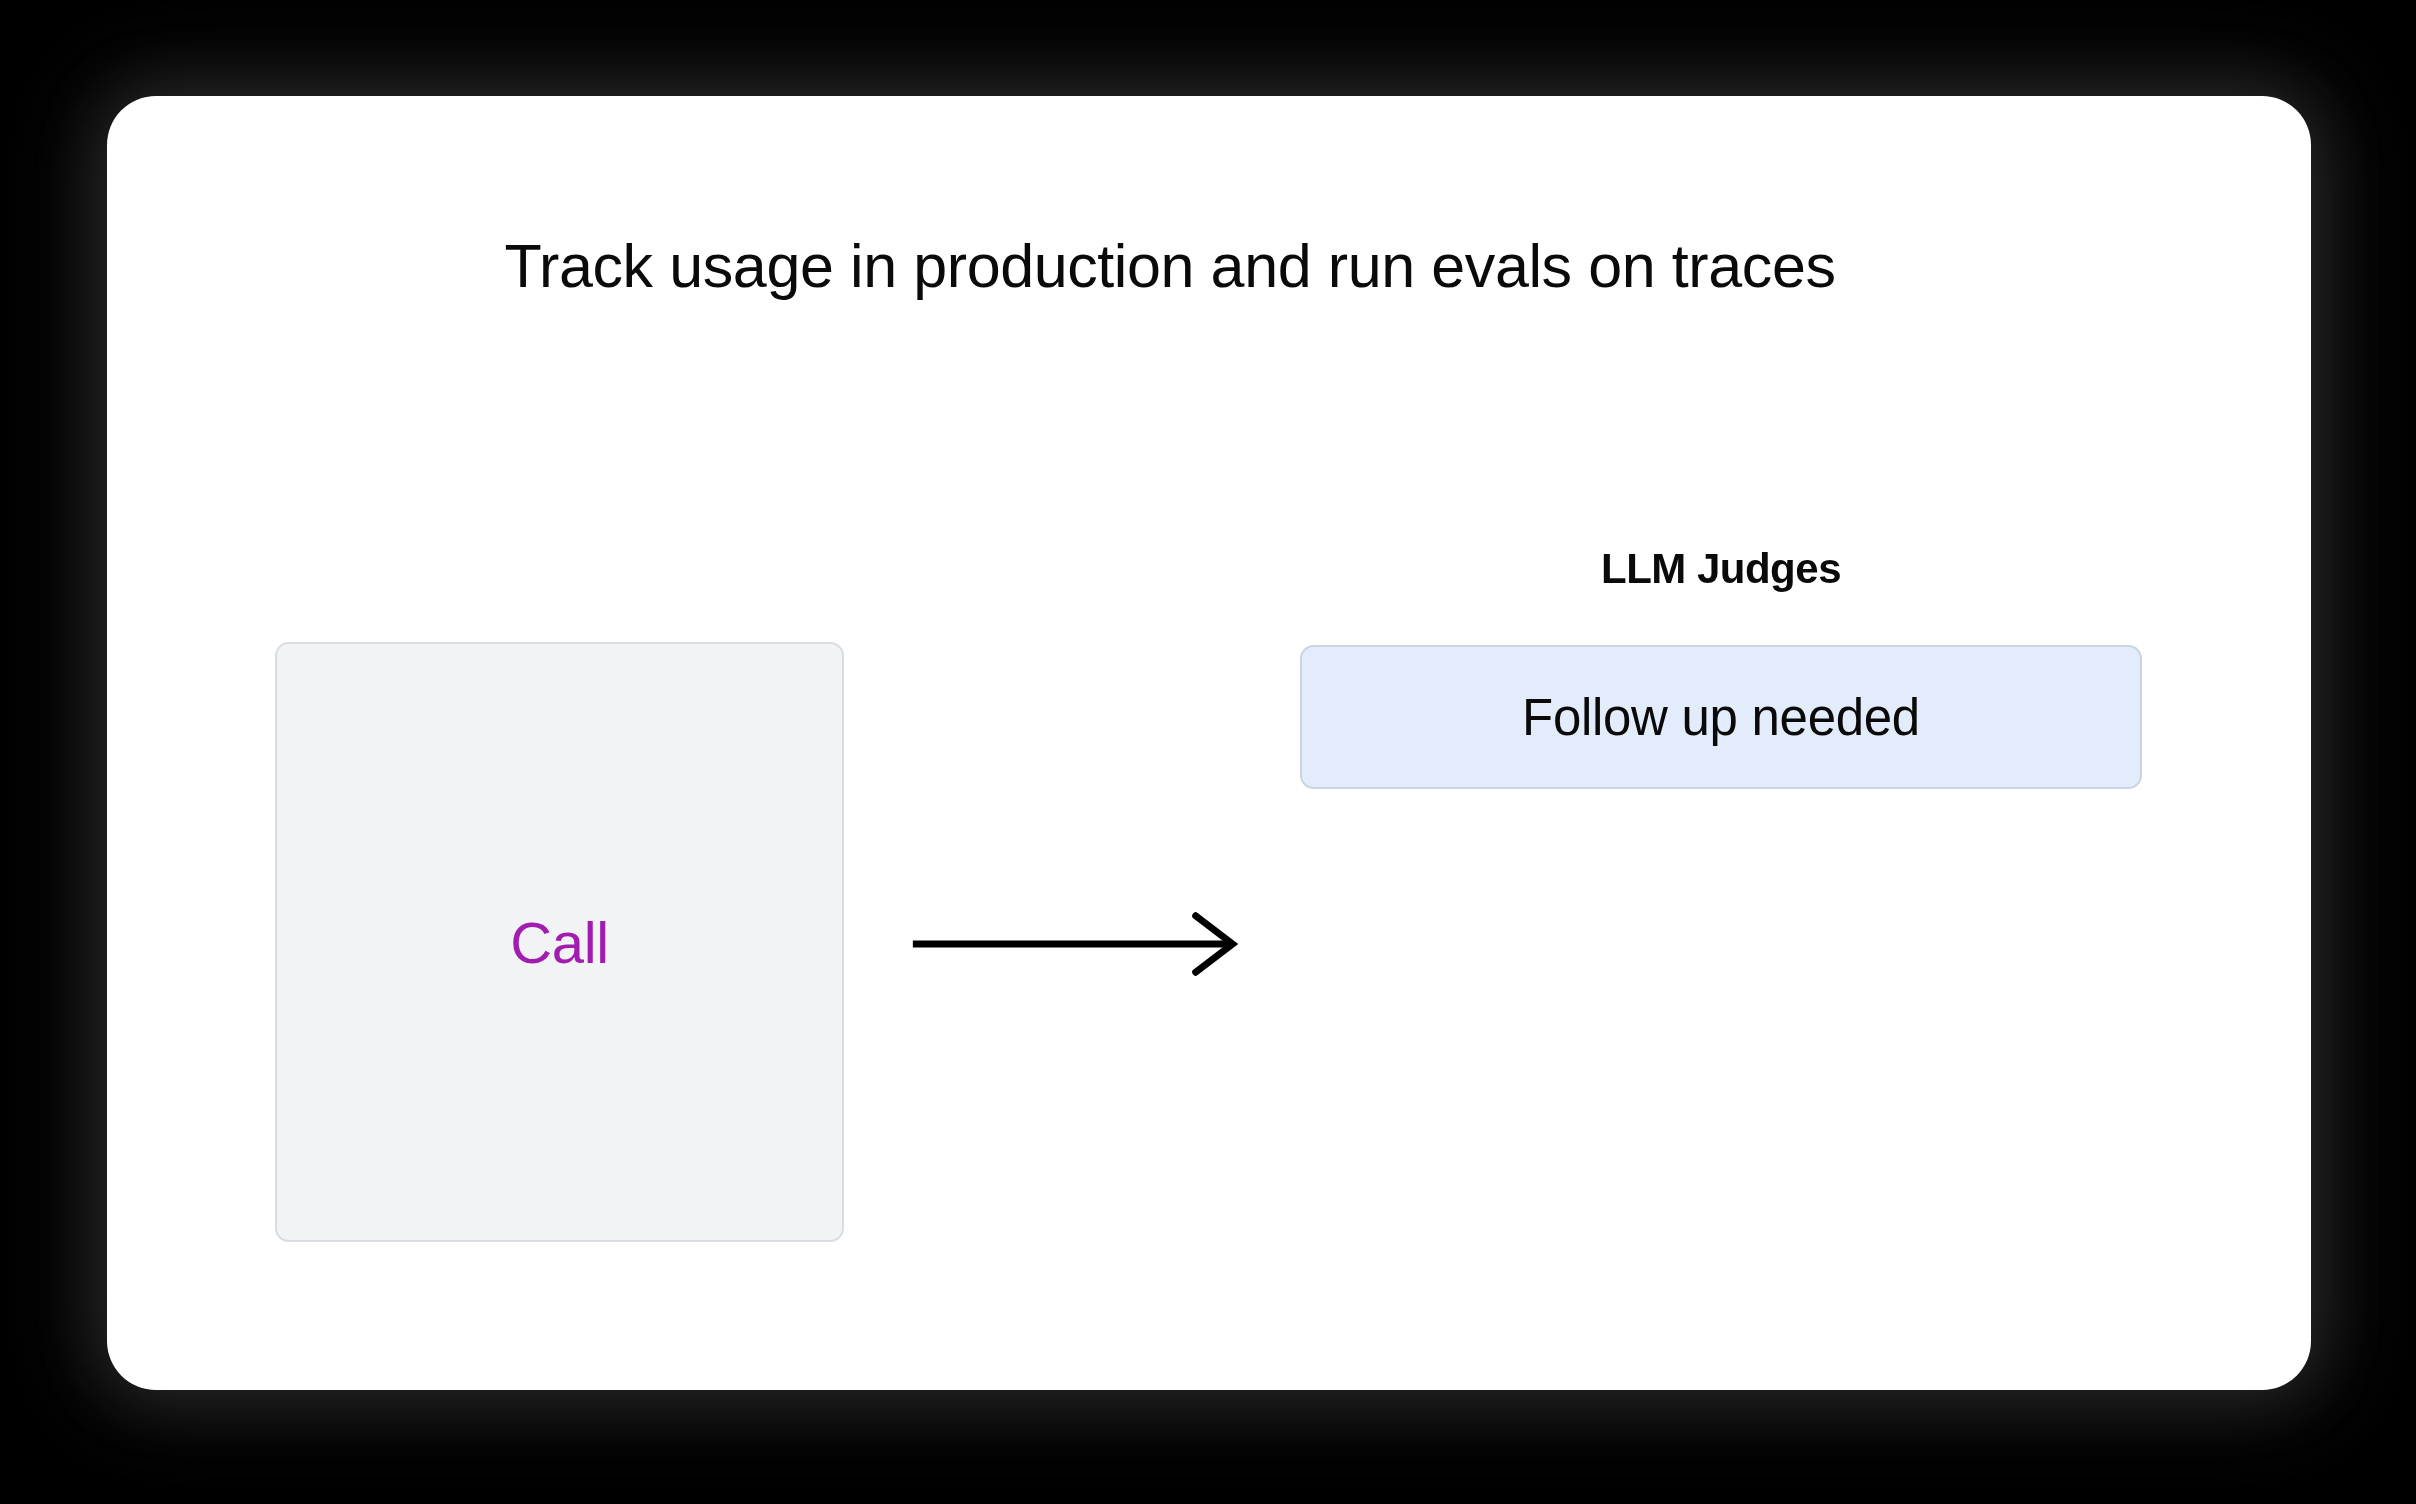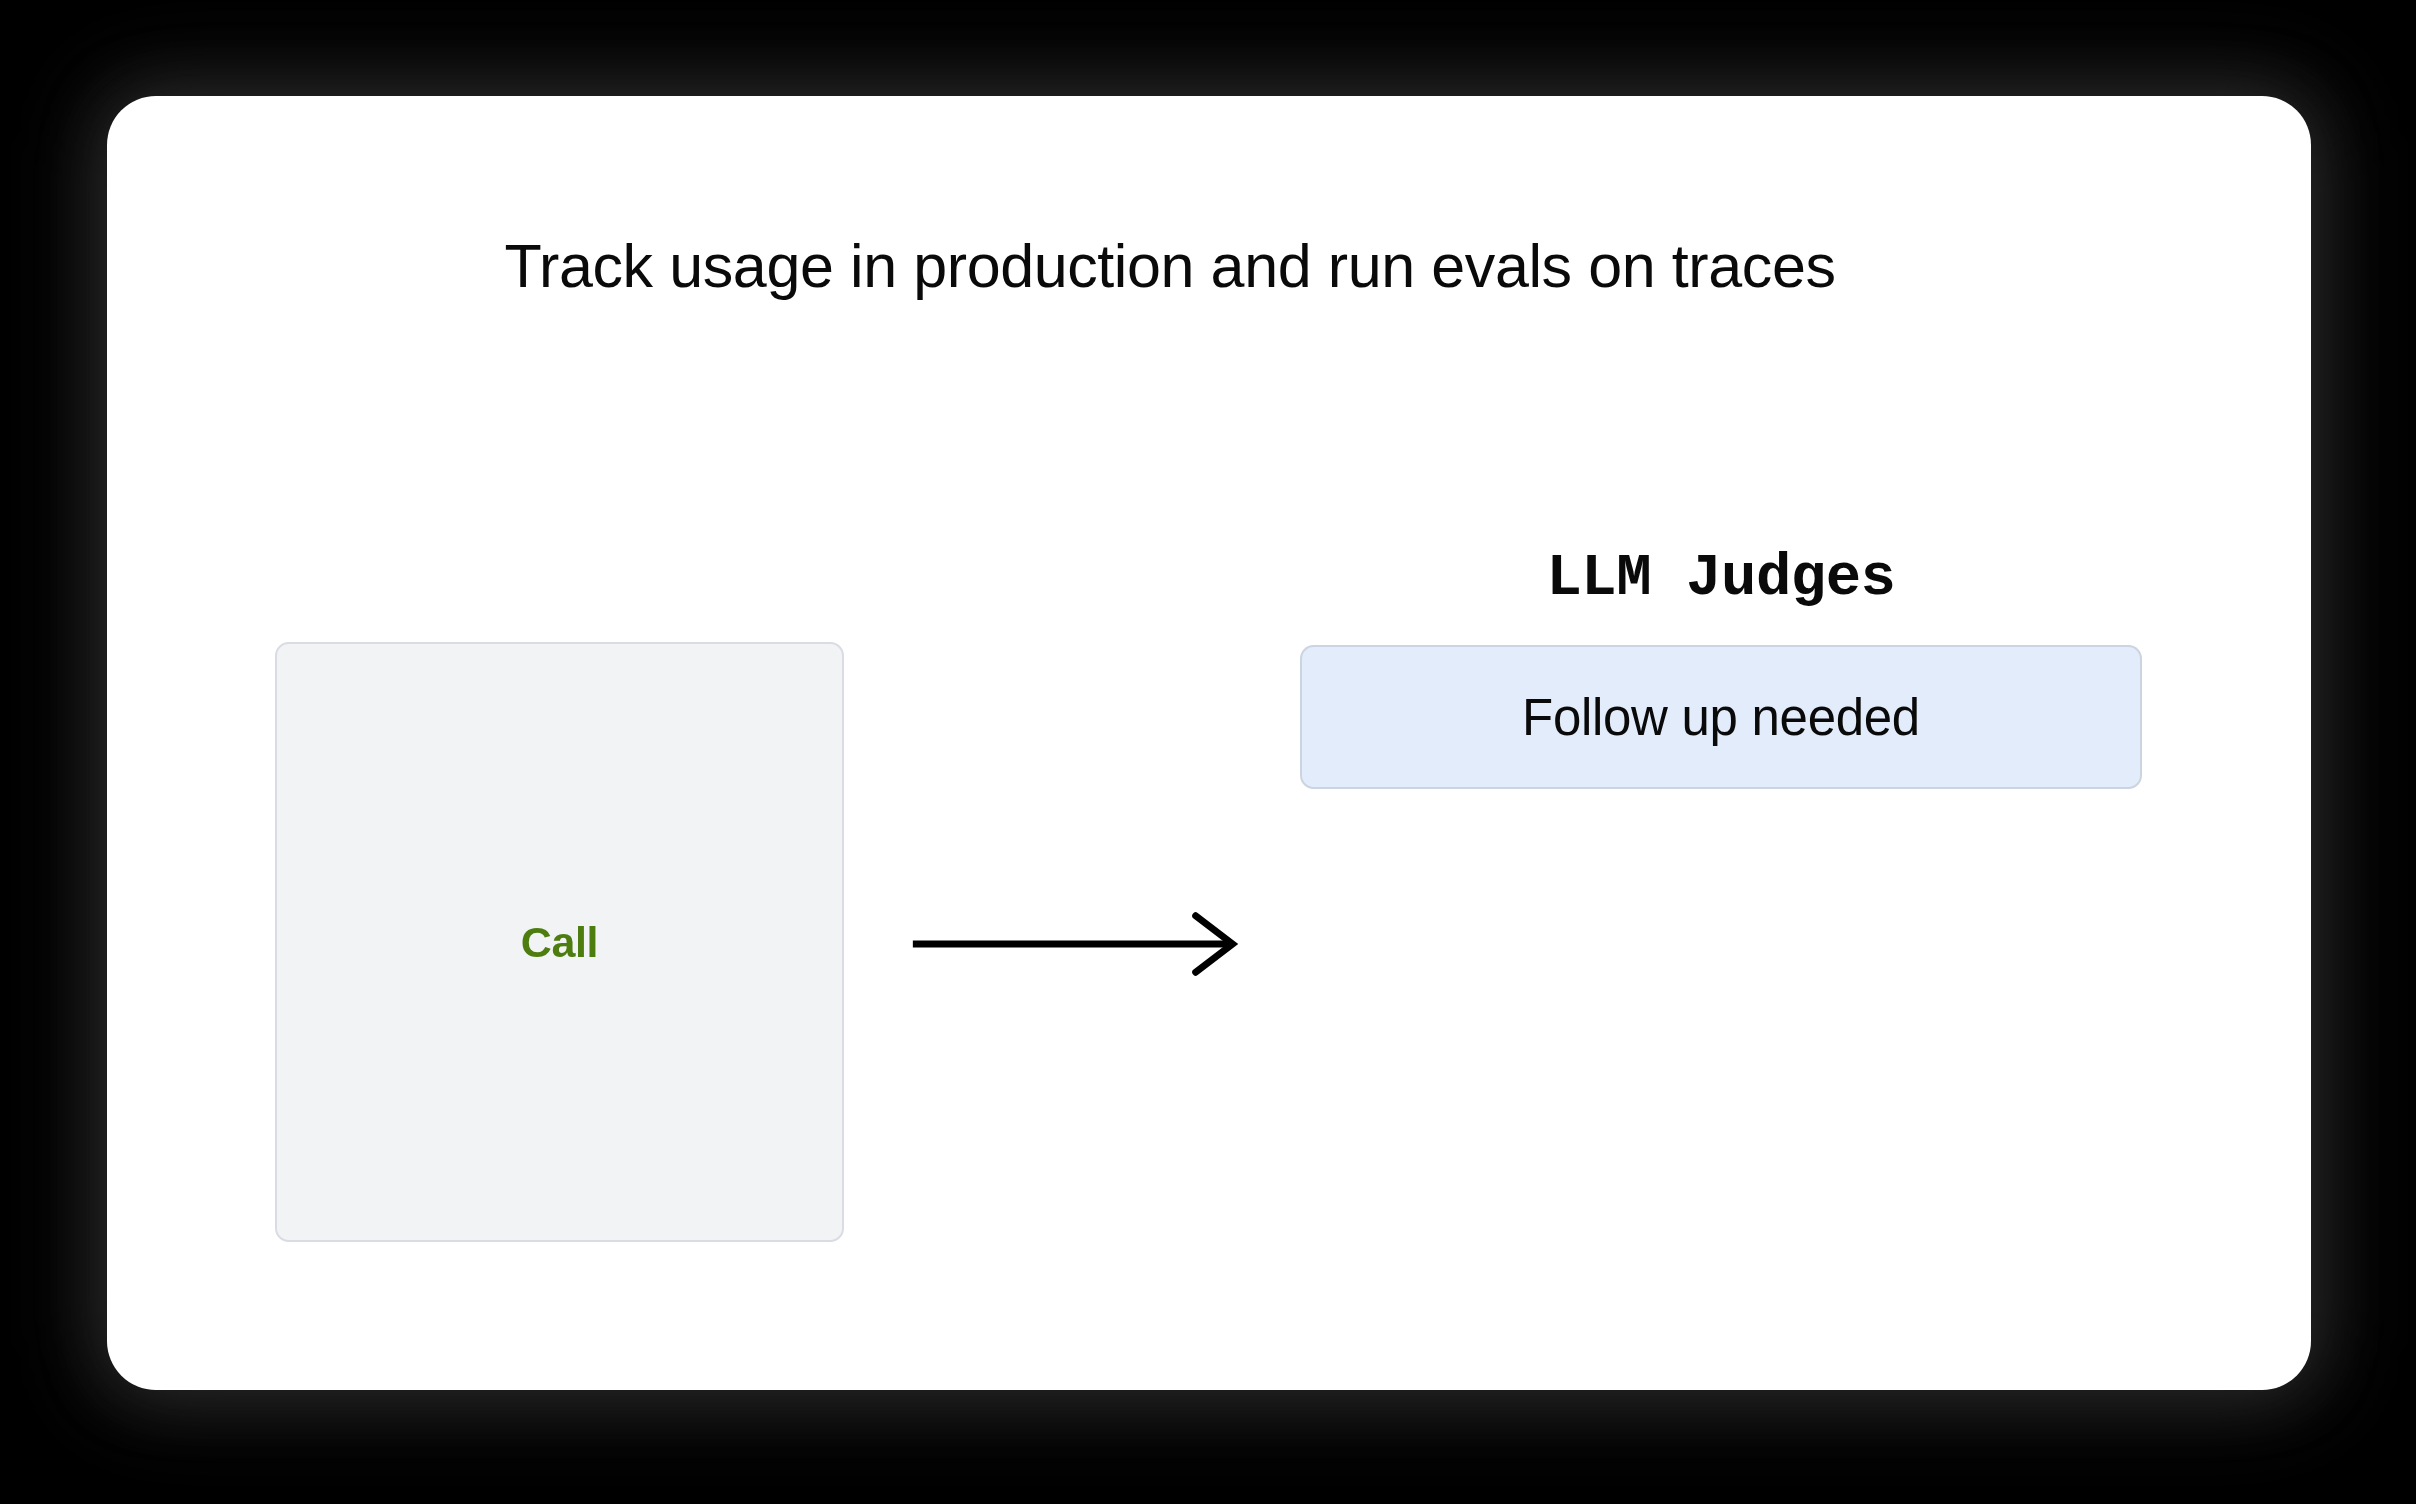--- a/index.html
+++ b/index.html
@@ -71,47 +71,46 @@
     white-space: nowrap;
   }
 
   
   .judges-heading {
     position: absolute;
     left: 1193px;
     top: 449px;
     width: 842px;
     text-align: center;
-    font-size: 59px;
+    font-size: 42px;
     font-weight: 700;
     color: #0a0a0a;
     letter-spacing: -0.5px;
     white-space: nowrap;
-    font-family: Liberation Mono, monospace;
   }
 
   
   .call-box {
     position: absolute;
     left: 168px;
     top: 546px;
     width: 569px;
     height: 600px;
     box-sizing: border-box;
     background: #f1f3f5;
     border: 2px solid #d9dce2;
     border-radius: 13.7px;
     display: flex;
     align-items: center;
     justify-content: center;
   }
   .call-box-label {
-    font-size: 43px;
-    font-weight: 700;
-    color: #4d7c0f;
+    font-size: 58px;
+    font-weight: 400;
+    color: #a21caf;
     letter-spacing: -0.4px;
   }
 
   
   .flow-arrow {
     position: absolute;
     left: 800px;
     top: 809px;
     width: 351px;
     height: 78px;

